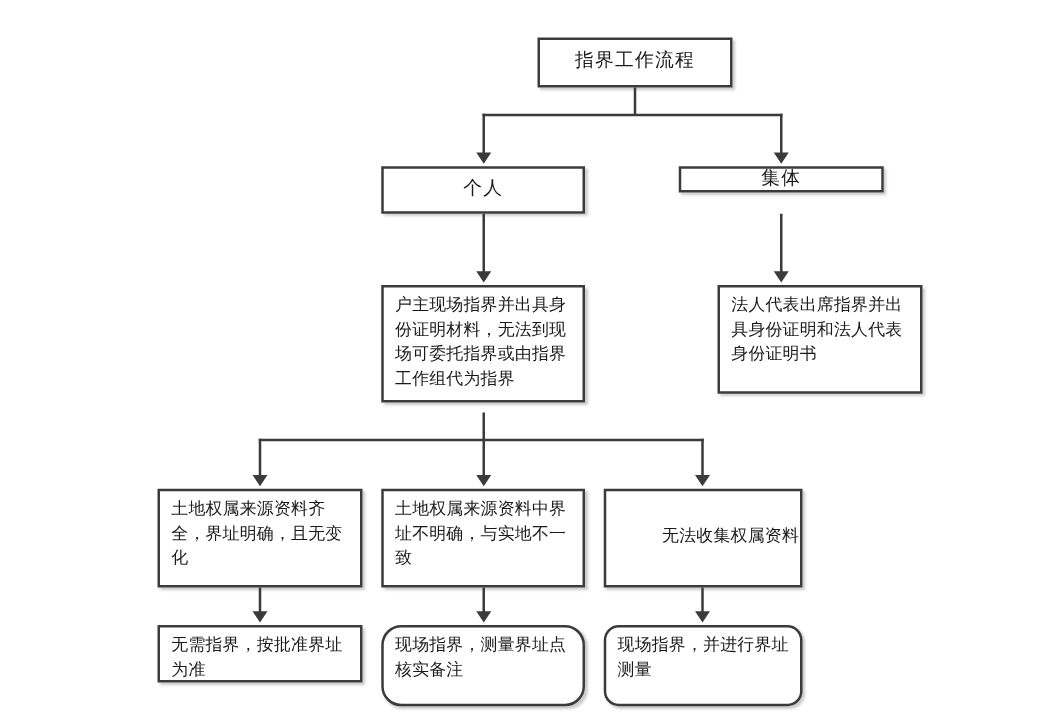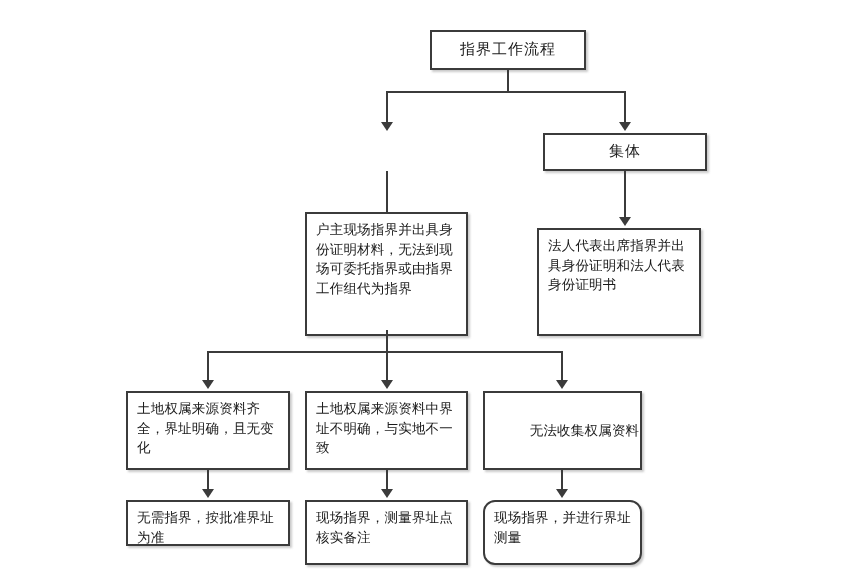--- a/index.html
+++ b/index.html
@@ -21,21 +21,21 @@
   }
 
   
   .node {
     position: absolute;
     box-sizing: border-box;
     background: #ffffff;
     border: 2px solid #3b3b3b;
     box-shadow: 2px 2px 2px rgba(140,140,140,0.45);
     color: #1a1a1a;
-    font-family: Liberation Serif, serif;
+    font-family: Liberation Mono, monospace;
     font-size: 13.5px;
     line-height: 19.5px;
     letter-spacing: 0.2px;
   }
   .node .txt {
     display: block;
     white-space: pre-wrap;
   }
   
   .node.center {
@@ -90,36 +90,39 @@
   <div class="vline" style="left:507px; top:70px; height:22px;"></div>
 
   <div class="hline" style="left:386px; top:91px; width:240px;"></div>
 
   <div class="vline" style="left:386px; top:91px; height:33px;"></div>
   <div class="arrowhead" style="left:381px; top:122px;"></div>
 
   <div class="vline" style="left:624px; top:91px; height:33px;"></div>
   <div class="arrowhead" style="left:619px; top:122px;"></div>
 
+  <div class="node center" style="left:305px; top:133px; width:163px; height:38px;">
+    <span class="txt">个人</span>
+  </div>
 
-  <div class="node center" style="left:543px; top:133px; width:164px; height:38px;">
+  <div class="node center" style="left:543px; top:133px; width:164px; height:21px;">
     <span class="txt">集体</span>
   </div>
 
   <div class="vline" style="left:386px; top:171px; height:48px;"></div>
   <div class="arrowhead" style="left:381px; top:217px;"></div>
 
   <div class="vline" style="left:624px; top:171px; height:48px;"></div>
   <div class="arrowhead" style="left:619px; top:217px;"></div>
 
-  <div class="node para" style="left:305px; top:212px; width:163px; height:124px;">
+  <div class="node para" style="left:305px; top:228px; width:163px; height:94px;">
     <span class="txt">户主现场指界并出具身份证明材料，无法到现场可委托指界或由指界工作组代为指界</span>
   </div>
 
-  <div class="node para" style="left:537px; top:228px; width:164px; height:108px;">
+  <div class="node para" style="left:574px; top:228px; width:164px; height:87px;">
     <span class="txt">法人代表出席指界并出具身份证明和法人代表身份证明书</span>
   </div>
 
   <div class="vline" style="left:386px; top:330px; height:22px;"></div>
   <div class="hline" style="left:207px; top:351px; width:356px;"></div>
 
   <div class="vline" style="left:207px; top:351px; height:31px;"></div>
   <div class="arrowhead" style="left:202px; top:380px;"></div>
 
   <div class="vline" style="left:386px; top:351px; height:31px;"></div>
@@ -146,21 +149,21 @@
   <div class="vline" style="left:386px; top:470px; height:21px;"></div>
   <div class="arrowhead" style="left:381px; top:489px;"></div>
 
   <div class="vline" style="left:561px; top:470px; height:21px;"></div>
   <div class="arrowhead" style="left:556px; top:489px;"></div>
 
   <div class="node para" style="left:126px; top:500px; width:164px; height:46px;">
     <span class="txt">无需指界，按批准界址为准</span>
   </div>
 
-  <div class="node para" style="left:305px; top:500px; width:163px; height:65px;">
+  <div class="node para" style="left:305px; top:500px; width:163px; height:65px;border-radius:16px;">
     <span class="txt">现场指界，测量界址点核实备注</span>
   </div>
 
   <div class="node para" style="left:483px; top:500px; width:159px; height:65px;border-radius:12px;">
     <span class="txt">现场指界，并进行界址测量</span>
   </div>
 
 </div>
 
 </body></html>

